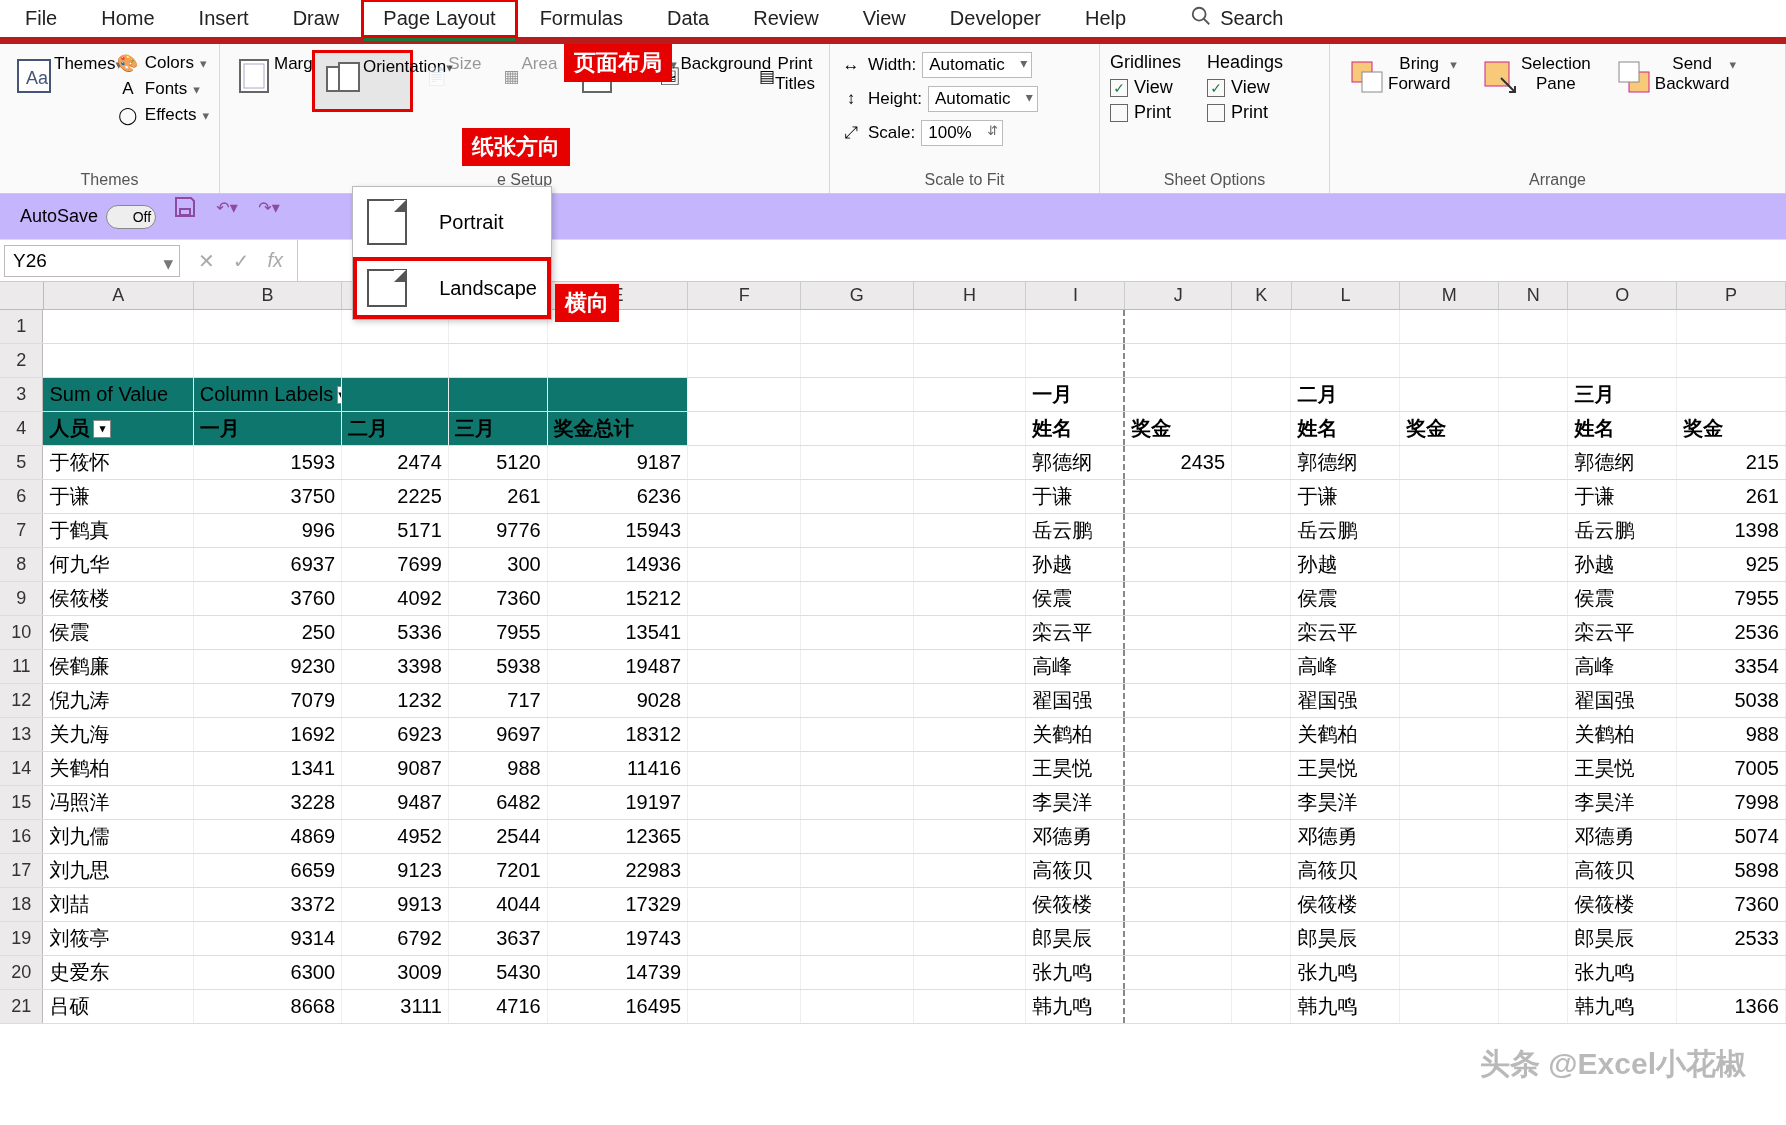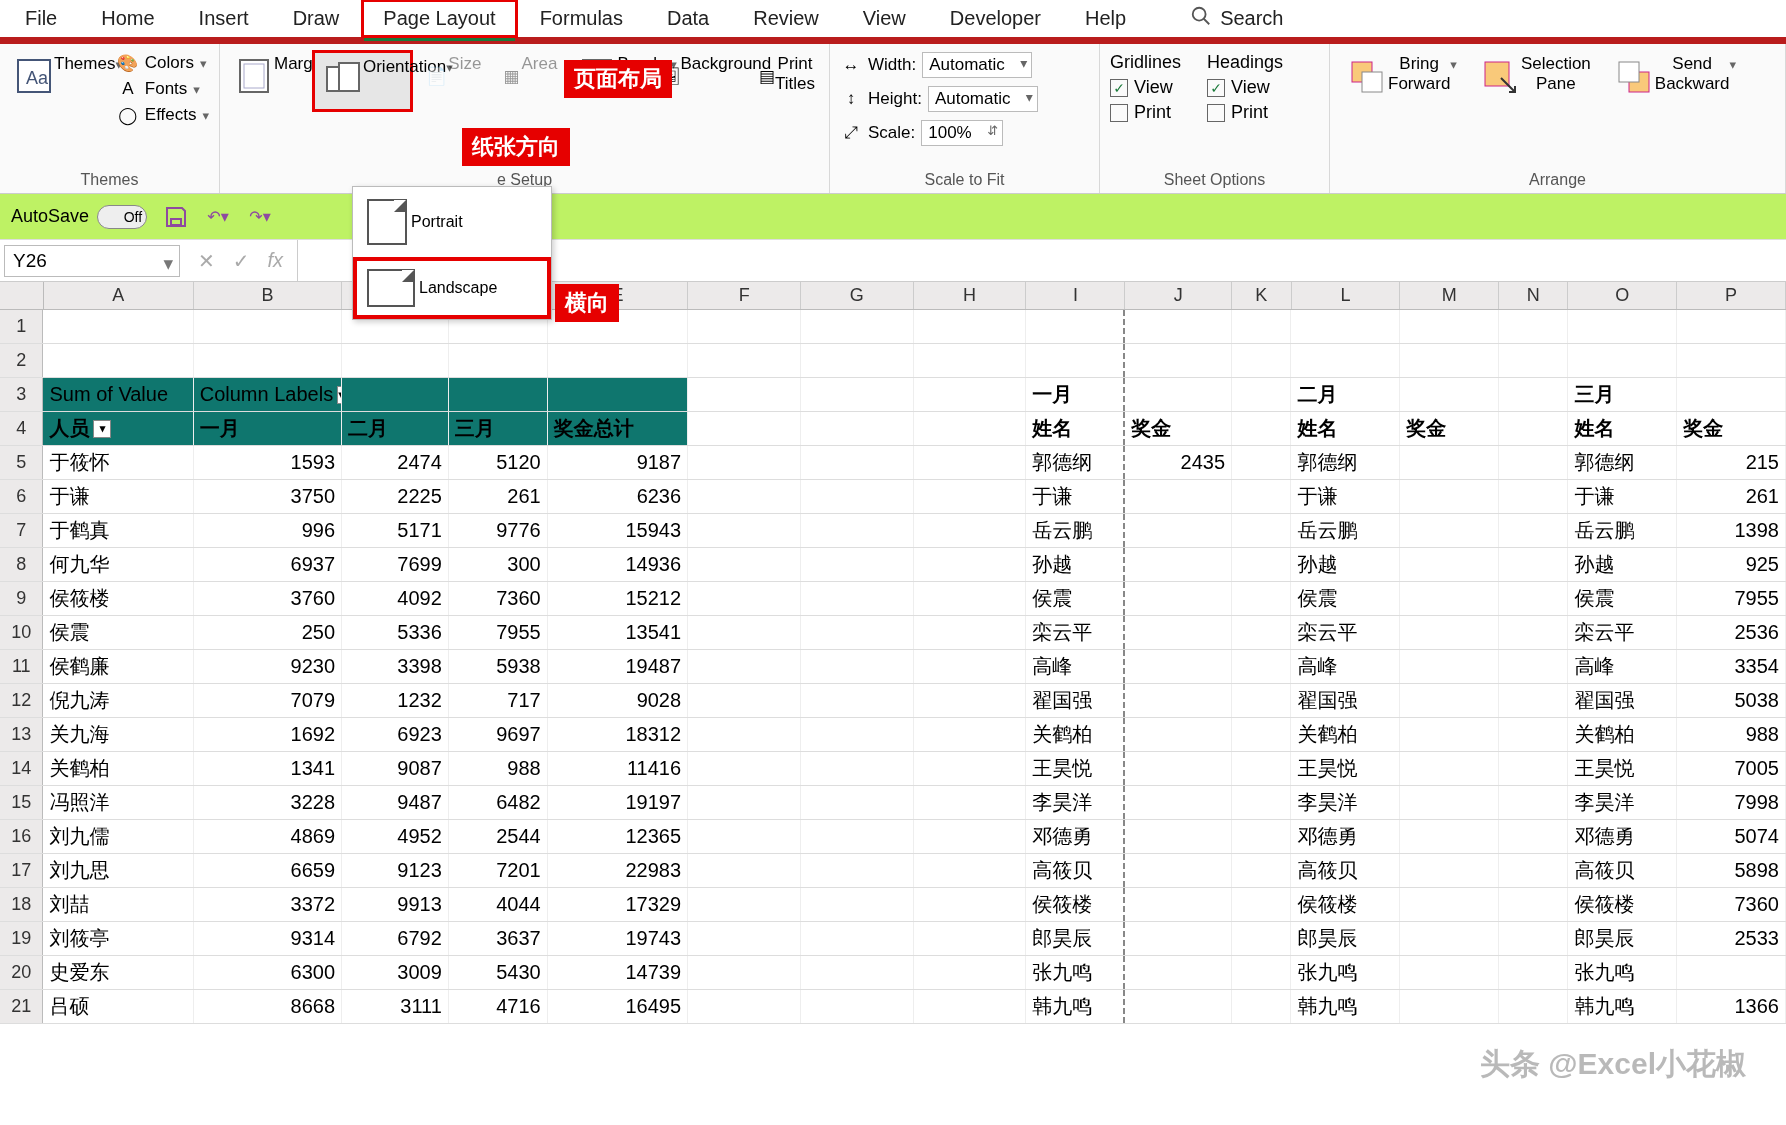--- a/index.html
+++ b/index.html
@@ -30,28 +30,28 @@
 .drop { border: 1px solid #bbb; background: #fff; padding: 2px 22px 2px 6px; font-size: 17px; position: relative; min-width: 110px; }
 .drop::after { content: "▾"; position: absolute; right: 4px; top: 2px; color: #666; font-size: 14px; }
 .spin { border: 1px solid #bbb; background: #fff; padding: 2px 6px; font-size: 17px; width: 82px; text-align: left; position: relative; }
 .spin::after { content: "⇵"; position: absolute; right: 4px; top: 2px; color: #666; font-size: 13px; }
 .chk { display: flex; align-items: center; gap: 6px; font-size: 18px; padding: 2px 4px; }
 .chk .box { width: 18px; height: 18px; border: 1px solid #666; display: inline-flex; align-items: center; justify-content: center; font-size: 14px; color: #1a7a3a; }
 .arrow-down::after { content: " ▾"; color: #666; font-size: 13px; }
 
 
 .orient-menu { position: absolute; left: 352px; top: 186px; width: 200px; background: #fff; border: 1px solid #bbb; box-shadow: 2px 2px 6px rgba(0,0,0,.2); z-index: 40; }
-.orient-item { display: flex; align-items: center; gap: 4px; padding: 12px 14px; font-size: 16px; cursor: pointer; }
+.orient-item { display: flex; align-items: center; gap: 32px; padding: 12px 14px; font-size: 20px; cursor: pointer; }
 .orient-item.sel { border: 4px solid #e60000; padding: 8px 10px; }
 .orient-item .pic { width: 40px; height: 46px; border: 2px solid #555; background: #fff; position: relative; }
 .orient-item .pic.land { width: 48px; height: 38px; }
 .orient-item .pic::before { content: ""; position: absolute; right: -1px; top: -1px; width: 12px; height: 12px; background: linear-gradient(135deg, #fff 49%, #555 51%); }
 
 
-.qat { height: 46px; display: flex; align-items: center; gap: 16px; padding: 0 11px; background: #bef264; border-bottom: 1px solid #ddd; }
+.qat { height: 46px; display: flex; gap: 16px; padding: 0 20px; background: #c4b5fd; border-bottom: 1px solid #ddd; }
 .autosave { display: flex; align-items: center; gap: 8px; font-size: 18px; }
 .toggle { width: 50px; height: 24px; border: 1px solid #888; border-radius: 12px; display: flex; align-items: center; font-size: 14px; padding: 0 4px; justify-content: flex-end; background: #eee; }
 .qat .ic { width: 26px; height: 26px; display: inline-flex; align-items: center; justify-content: center; color: #8e4aa0; }
 .qat .ic svg { width: 24px; height: 24px; }
 
 
 .fx-row { height: 42px; display: flex; align-items: center; border-bottom: 1px solid #ccc; }
 .namebox { width: 176px; border: 1px solid #bbb; margin: 4px; padding: 4px 8px; font-size: 19px; background: #fff; position: relative; }
 .namebox::after { content: "▾"; position: absolute; right: 6px; top: 6px; color: #777; }
 .fxbtns { display: flex; gap: 18px; padding: 0 14px; color: #aaa; font-size: 20px; }
@@ -93,21 +93,21 @@
     <div class="item">Developer</div>
     <div class="item">Help</div>
     <div class="search item">
       <span class="search-icon"><svg viewBox="0 0 24 24" fill="none" stroke="currentColor" stroke-width="2">
           <circle cx="10" cy="10" r="7"></circle>
           <line x1="15" y1="15" x2="21" y2="21"></line>
         </svg></span>
       <span>Search</span>
     </div>
   </div>
-<div class="annot" style="left:564px; top:60px">页面布局</div>
+<div class="annot" style="left:564px; top:44px">页面布局</div>
 
 <div class="ribbon">
 
   <div class="rgroup" style="width:220px">
     <div class="body">
       <div class="vbtn">
         <span class="ico">
             <svg viewBox="0 0 40 40">
               <rect x="4" y="4" width="32" height="32" fill="#fff" stroke="#457" stroke-width="2"></rect>
               <text x="12" y="28" font-size="18" fill="#457">Aa</text>

